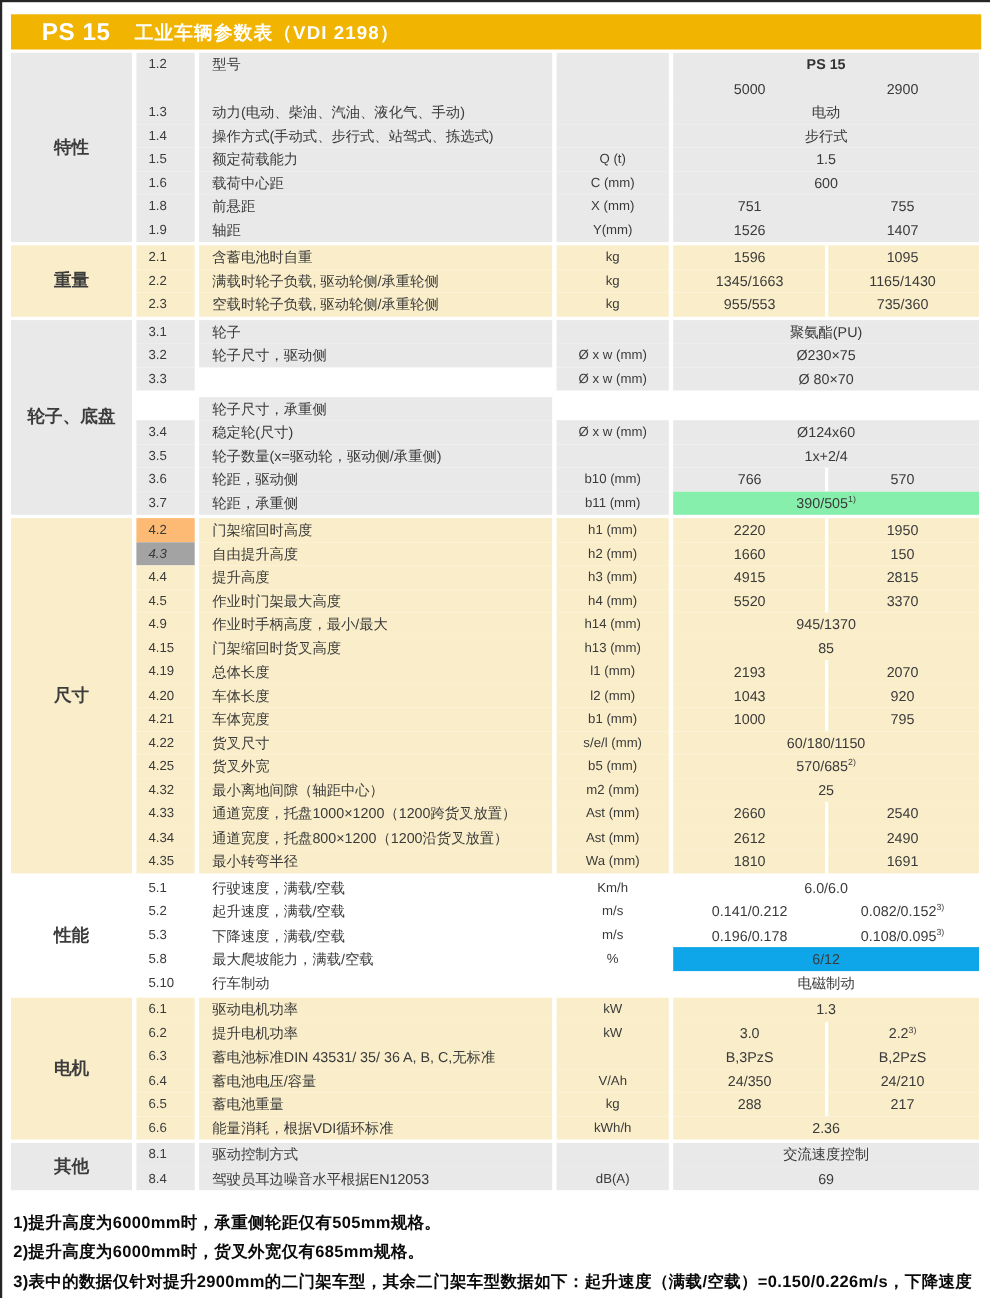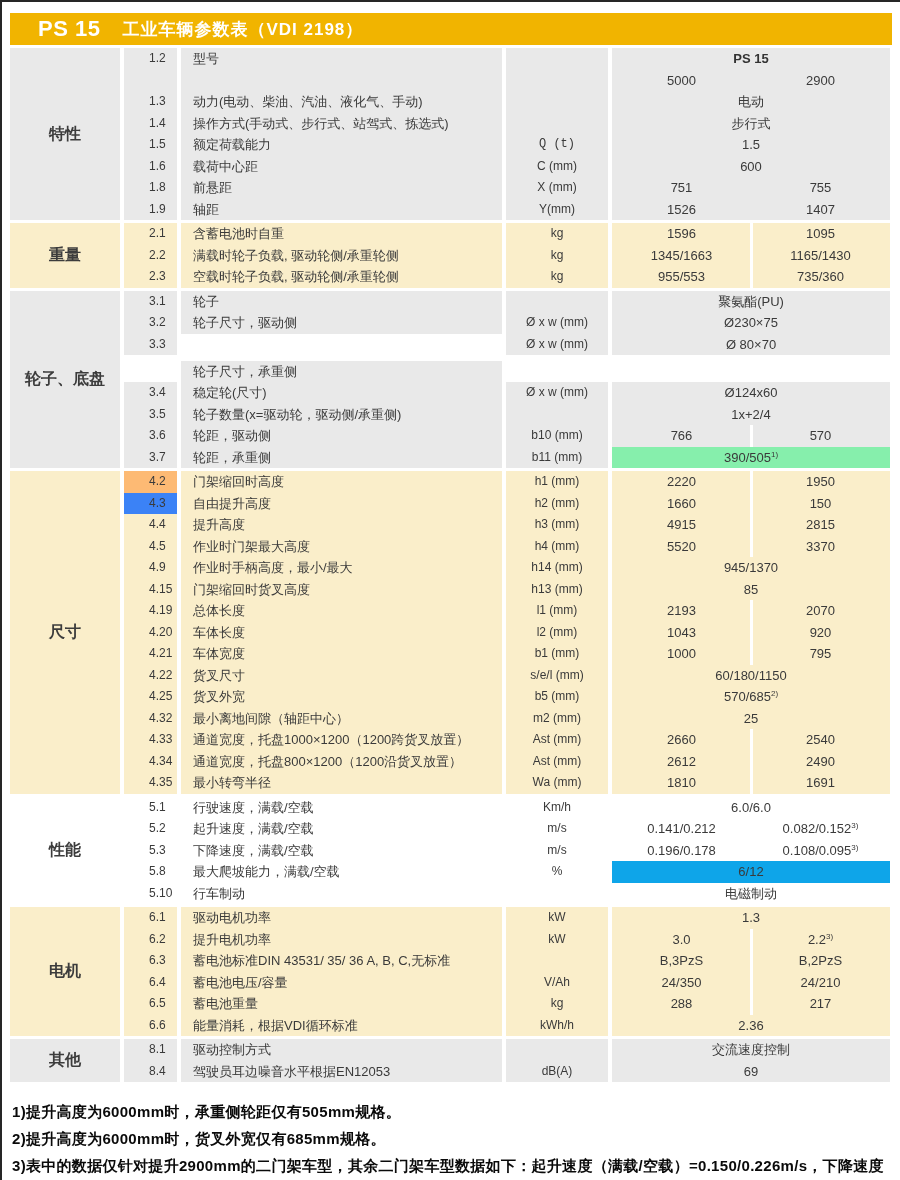--- a/index.html
+++ b/index.html
@@ -25,21 +25,21 @@
   .param-table { margin: 3px 8px 0 8px; }
   .section { display: flex; margin-top: 3px; }
   .section:first-child { margin-top: 0; }
   .sec-label {
     width: 110px; display: flex; align-items: center; justify-content: center;
     font-size: 16px; font-weight: bold; color: #3c3c3c; flex: none;
   }
   .sec-rows { flex: 1; display: flex; flex-direction: column; }
   .row { display: flex; }
   .row > div { margin-left: 4px; flex: none; }
-  .cell-num  { width: 53px;  font-size: 12px; padding-left: 25px; }
+  .cell-num  { width: 53px;  font-size: 12px; padding-left: 11px; }
   .cell-desc { width: 321px; font-size: 13px; padding-left: 12px;
                white-space: nowrap; overflow: hidden; }
   .cell-unit { width: 102px; font-size: 12px; text-align: center; }
   .cell-val  { width: 278px; font-size: 13px; position: relative; }
   .lh { line-height: 21.5px; height: 21.5px; }
   .lh2 { height: 43px; }
   .val-span { display: block; text-align: center; line-height: 21.5px; height: 21.5px; }
   .val-model { display: block; text-align: center; line-height: 21.5px; height: 21.5px;
                font-weight: bold; color: #333; }
   .val-pair { display: flex; height: 21.5px; }
@@ -88,21 +88,21 @@
           <div class="cell-num lh" style="background: rgb(233, 233, 233); line-height: 21.5px;">1.4</div>
           <div class="cell-desc lh" style="background: rgb(233, 233, 233); line-height: 21.5px;">操作方式(手动式、步行式、站驾式、拣选式)</div>
           <div class="cell-unit lh" style="background: rgb(233, 233, 233); line-height: 21.5px;"></div>
           <div class="cell-val lh" style="background: rgb(233, 233, 233);">
             <span class="val-span">步行式</span>
           </div>
         </div>
         <div class="row">
           <div class="cell-num lh" style="background: rgb(233, 233, 233); line-height: 21.5px;">1.5</div>
           <div class="cell-desc lh" style="background: rgb(233, 233, 233); line-height: 21.5px;">额定荷载能力</div>
-          <div class="cell-unit lh" style="background: rgb(233, 233, 233); line-height: 21.5px; font-family: Liberation Mono, monospace;">Q (t)</div>
+          <div class="cell-unit lh" style="background: rgb(233, 233, 233); line-height: 21.5px;">Q (t)</div>
           <div class="cell-val lh" style="background: rgb(233, 233, 233);">
             <span class="val-span">1.5</span>
           </div>
         </div>
         <div class="row">
           <div class="cell-num lh" style="background: rgb(233, 233, 233); line-height: 21.5px;">1.6</div>
           <div class="cell-desc lh" style="background: rgb(233, 233, 233); line-height: 21.5px;">载荷中心距</div>
           <div class="cell-unit lh" style="background: rgb(233, 233, 233); line-height: 21.5px;">C (mm)</div>
           <div class="cell-val lh" style="background: rgb(233, 233, 233);">
             <span class="val-span">600</span>
@@ -247,21 +247,21 @@
           <div class="cell-unit lh" style="background: rgb(250, 238, 202); line-height: 21.5px;">h1 (mm)</div>
           <div class="cell-val lh" style="background: rgb(250, 238, 202);">
             <div class="val-pair">
               <span>2220</span>
               <span>1950</span>
             </div>
             <div class="val-divider" style="background: rgb(255, 255, 255);"></div>
           </div>
         </div>
         <div class="row">
-          <div class="cell-num lh" style="background: #3b82f6; line-height: 21.5px;">4.3</div>
+          <div class="cell-num lh" style="background: #a3a3a3; line-height: 21.5px; font-style: italic;">4.3</div>
           <div class="cell-desc lh" style="background: rgb(250, 238, 202); line-height: 21.5px;">自由提升高度</div>
           <div class="cell-unit lh" style="background: rgb(250, 238, 202); line-height: 21.5px;">h2 (mm)</div>
           <div class="cell-val lh" style="background: rgb(250, 238, 202);">
             <div class="val-pair">
               <span>1660</span>
               <span>150</span>
             </div>
             <div class="val-divider" style="background: rgb(255, 255, 255);"></div>
           </div>
         </div>

